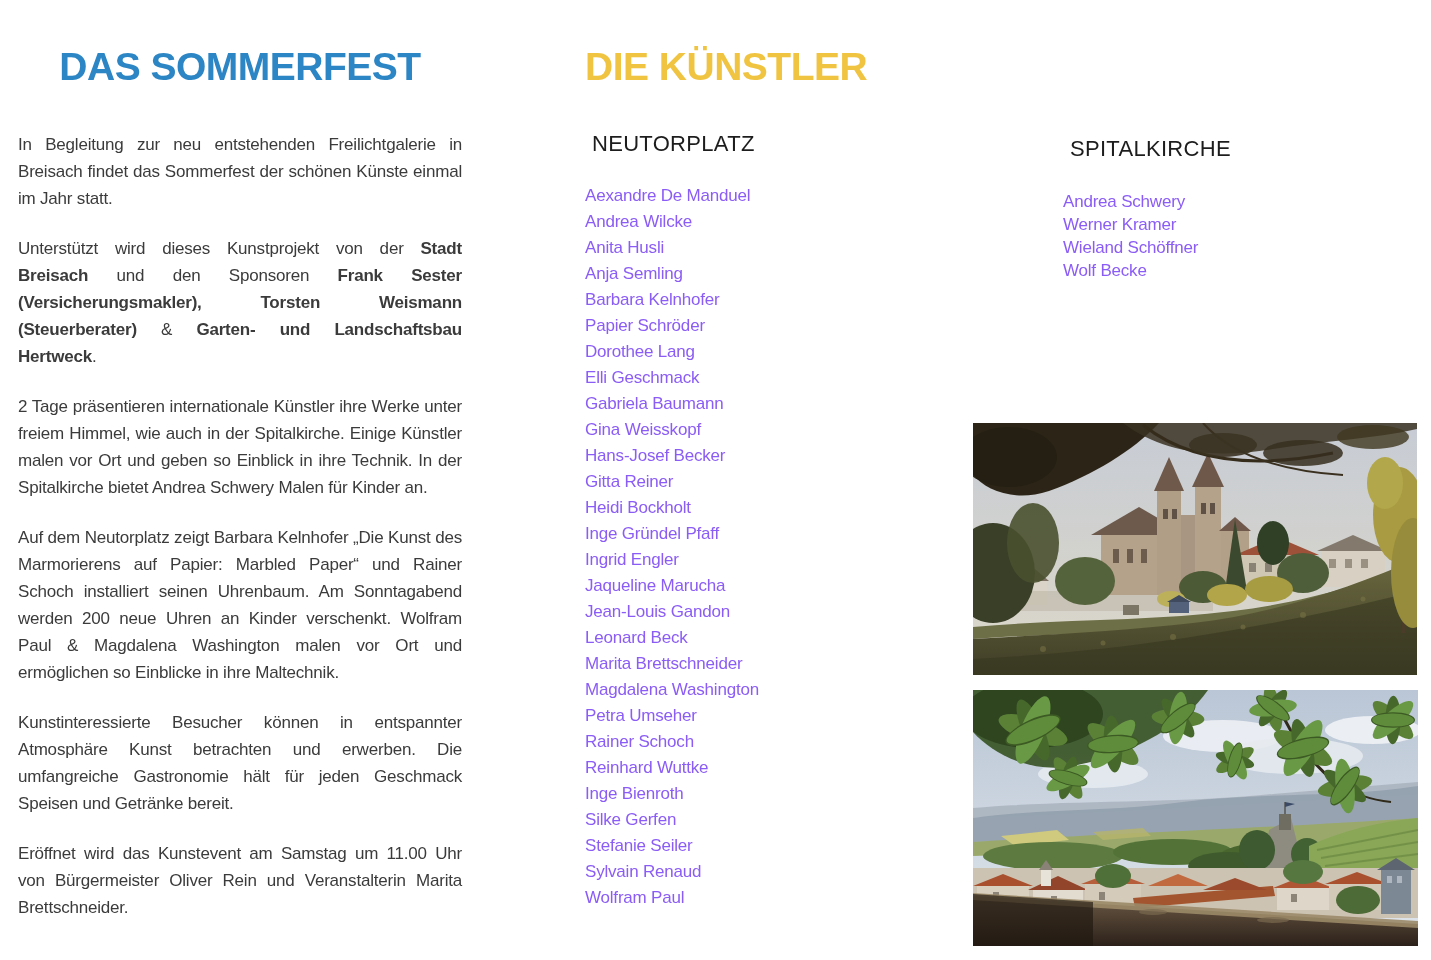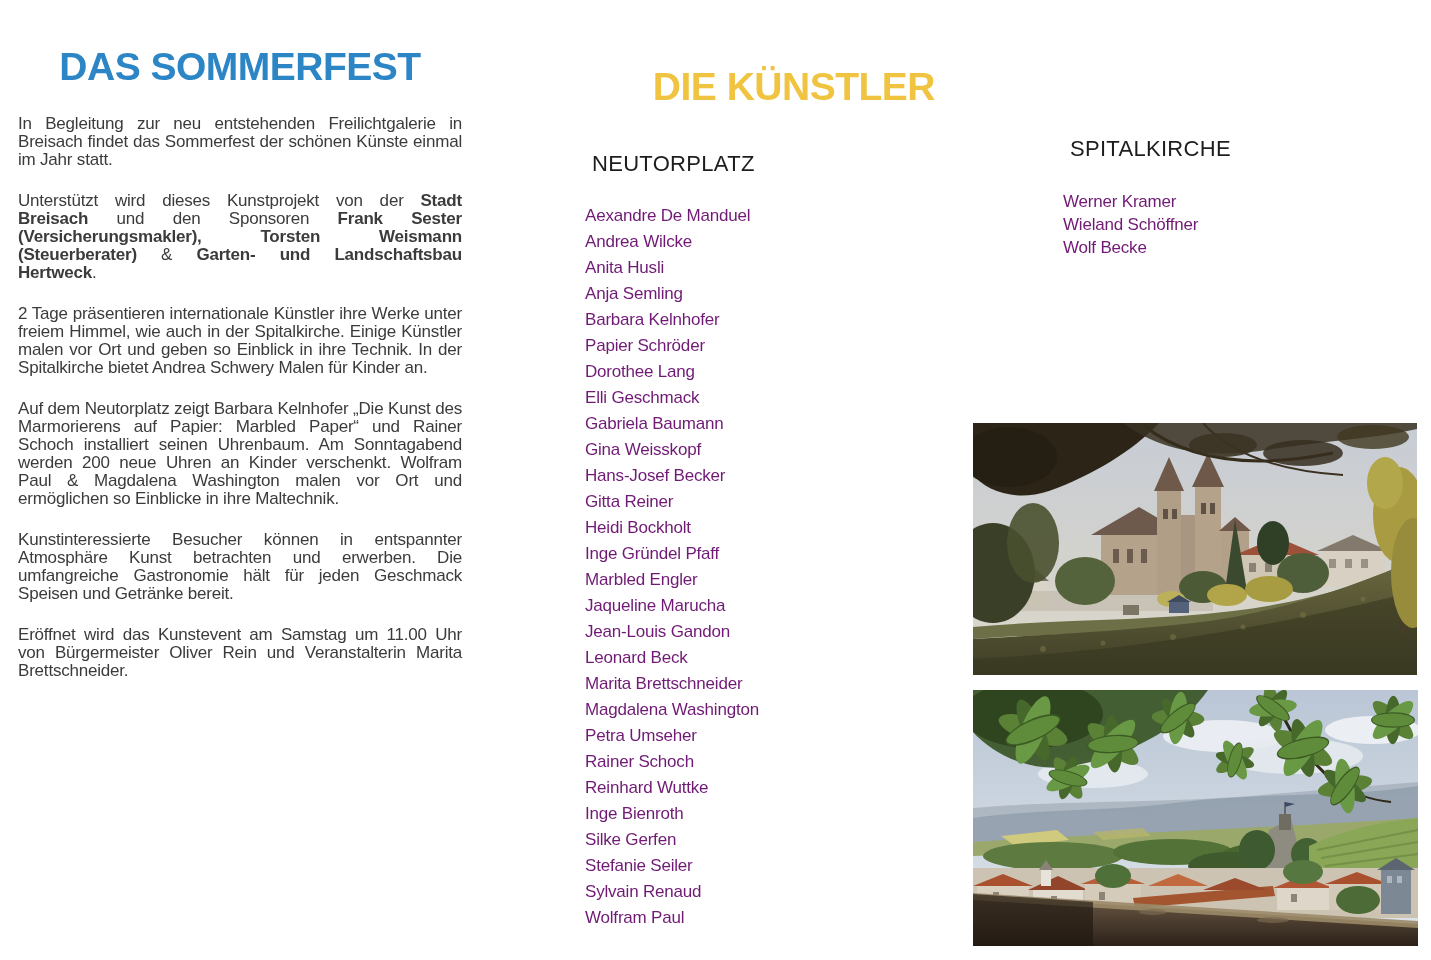--- a/index.html
+++ b/index.html
@@ -13,33 +13,33 @@
   }
   .col-left  { position:absolute; left:18px;  top:44px; width:444px; }
   .col-mid   { position:absolute; left:585px; top:44px; width:350px; }
   .col-right { position:absolute; left:1063px; top:129px; width:330px; }
 
   .big-title {
     font-size:39px; font-weight:700; letter-spacing:-0.5px;
     line-height:1.2; margin:0;
   }
   .title-blue  { color:var(--title_blue,#2c85c4); text-align:center; }
-  .title-yellow{ color:var(--title_yellow,#f0c440); text-align:right;margin-top:20px; }
-
-  .body-copy { margin-top:24px; font-size:17px; line-height:18px; color:var(--body_gray,#3b3b3b); text-align:justify; letter-spacing:-0.2px; }
+  .title-yellow{ color:var(--title_yellow,#f0c440); text-align:left; }
+
+  .body-copy { margin-top:40px; font-size:17px; line-height:27px; color:var(--body_gray,#3b3b3b); text-align:justify; letter-spacing:-0.2px; }
   .body-copy p { margin:0 0 23px 0; }
   .bold { font-weight:700; }
 
   .section-heading {
     font-size:22px; font-weight:400; color:var(--heading_black,#1d1d1d);
     letter-spacing:0.3px; margin:7px; line-height:26px;
   }
   .col-mid .section-heading { margin-top:40px; }
 
-  ul.names { list-style:none; margin:26px 0 0 0; padding:0; font-size:17px; color:#701a75; letter-spacing:-0.2px; }
+  ul.names { list-style:none; margin:26px 0 0 0; padding:0; font-size:17px; color:#8b5cf6; letter-spacing:-0.2px; }
   .col-mid ul.names   { line-height:26px; }
   .col-right ul.names { margin-top:28px; line-height:23px; }
 
   figure.photo { position:absolute; margin:0; overflow:hidden; }
   .photo-minster { left:973px; top:423px; width:444px; height:252px; }
   .photo-town    { left:973px; top:690px; width:445px; height:256px; }
   figure.photo svg { display:block; width:100%; height:100%; }
 </style>
 </head>
 <body>
@@ -67,40 +67,41 @@
       <li>Barbara Kelnhofer</li>
       <li>Papier Schröder</li>
       <li>Dorothee Lang</li>
       <li>Elli Geschmack</li>
       <li>Gabriela Baumann</li>
       <li>Gina Weisskopf</li>
       <li>Hans-Josef Becker</li>
       <li>Gitta Reiner</li>
       <li>Heidi Bockholt</li>
       <li>Inge Gründel Pfaff</li>
-      <li>Marbled Engler</li>
+      <li>Ingrid Engler</li>
       <li>Jaqueline Marucha</li>
       <li>Jean-Louis Gandon</li>
       <li>Leonard Beck</li>
       <li>Marita Brettschneider</li>
       <li>Magdalena Washington</li>
       <li>Petra Umseher</li>
       <li>Rainer Schoch</li>
       <li>Reinhard Wuttke</li>
       <li>Inge Bienroth</li>
       <li>Silke Gerfen</li>
       <li>Stefanie Seiler</li>
       <li>Sylvain Renaud</li>
       <li>Wolfram Paul</li>
     </ul>
 </section>
 
 <section class="col-right">
   <h2 class="section-heading">SPITALKIRCHE</h2>
   <ul class="names">
+      <li>Andrea Schwery</li>
       <li>Werner Kramer</li>
       <li>Wieland Schöffner</li>
       <li>Wolf Becke</li>
     </ul>
 </section>
 
 <figure class="photo photo-minster" aria-label="Breisach Minster on a hill framed by autumn trees">
   <svg viewBox="0 0 444 252" preserveAspectRatio="none" aria-hidden="true">
     <defs>
       <linearGradient id="sky1" x1="0" y1="0" x2="0" y2="1">

